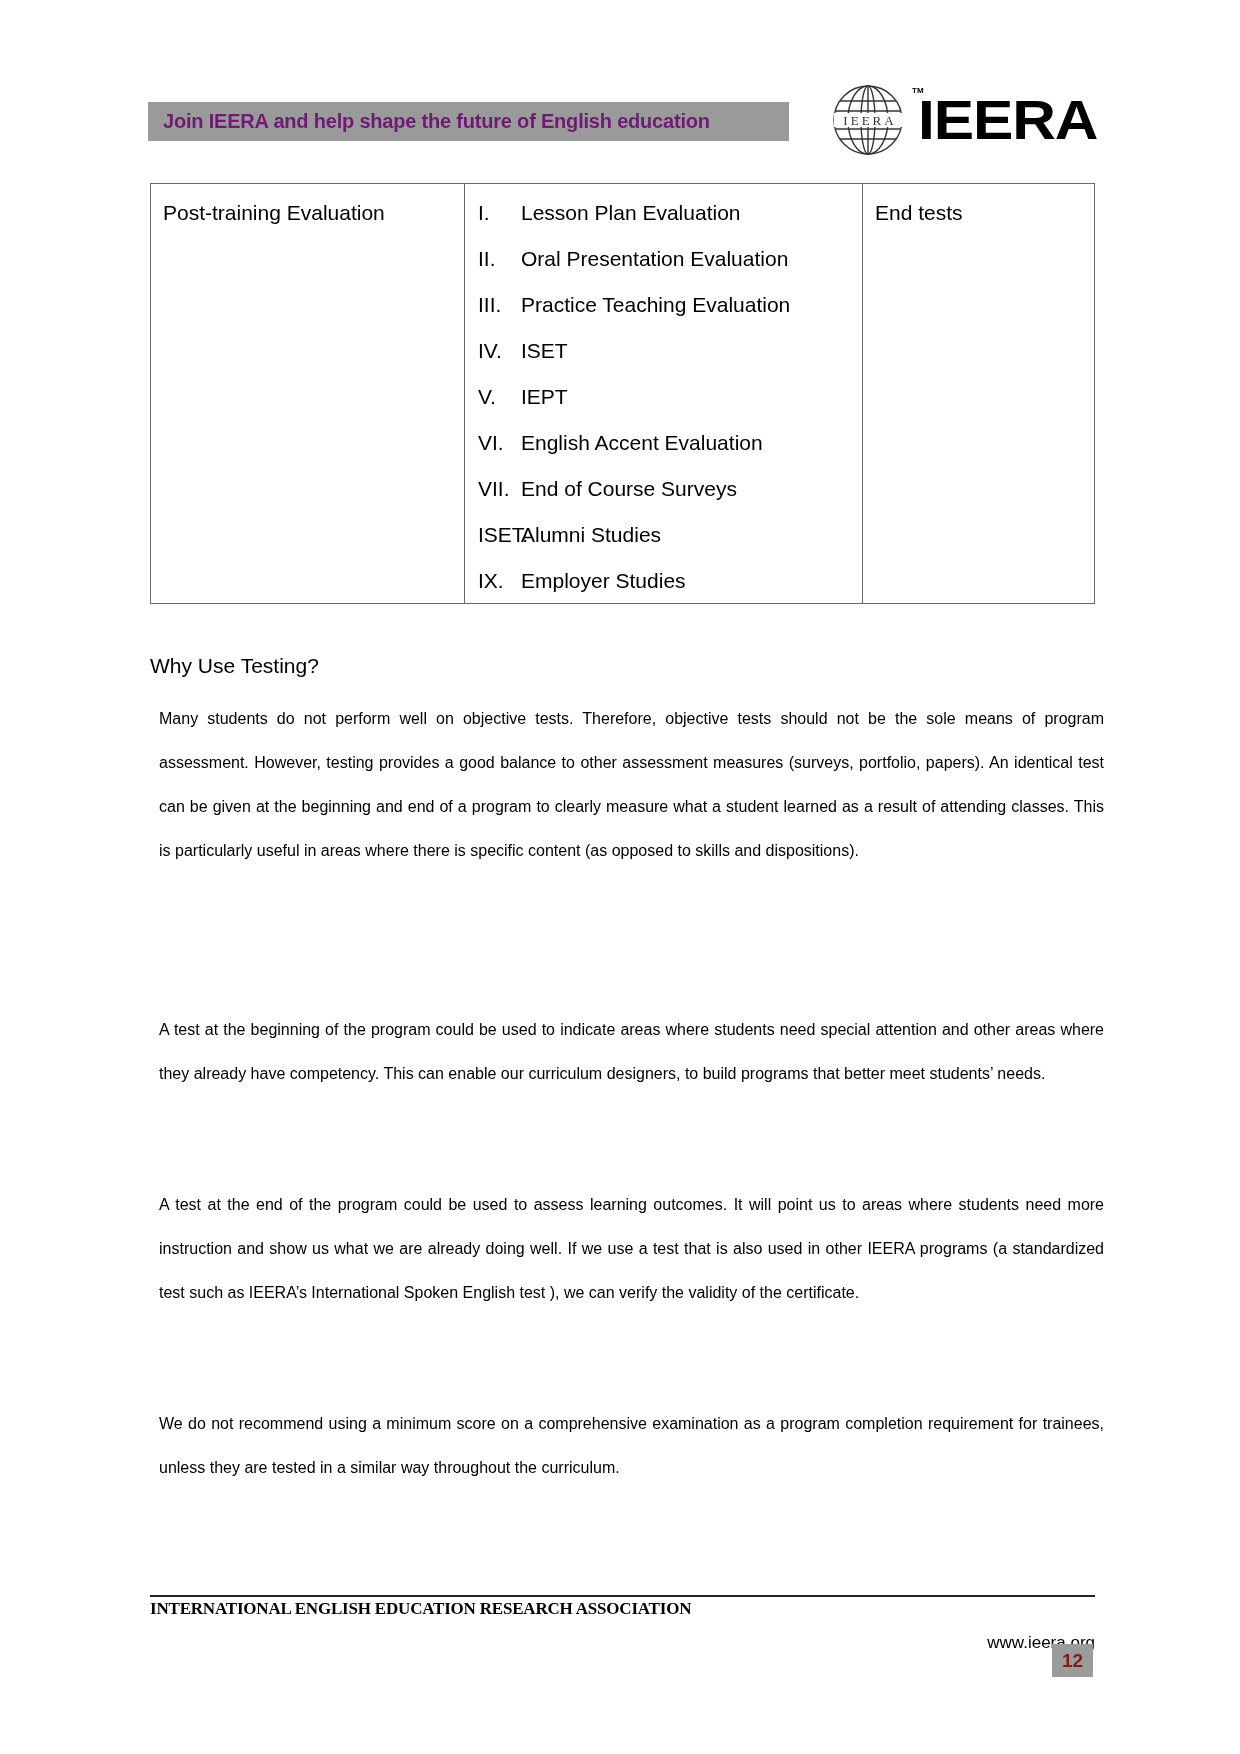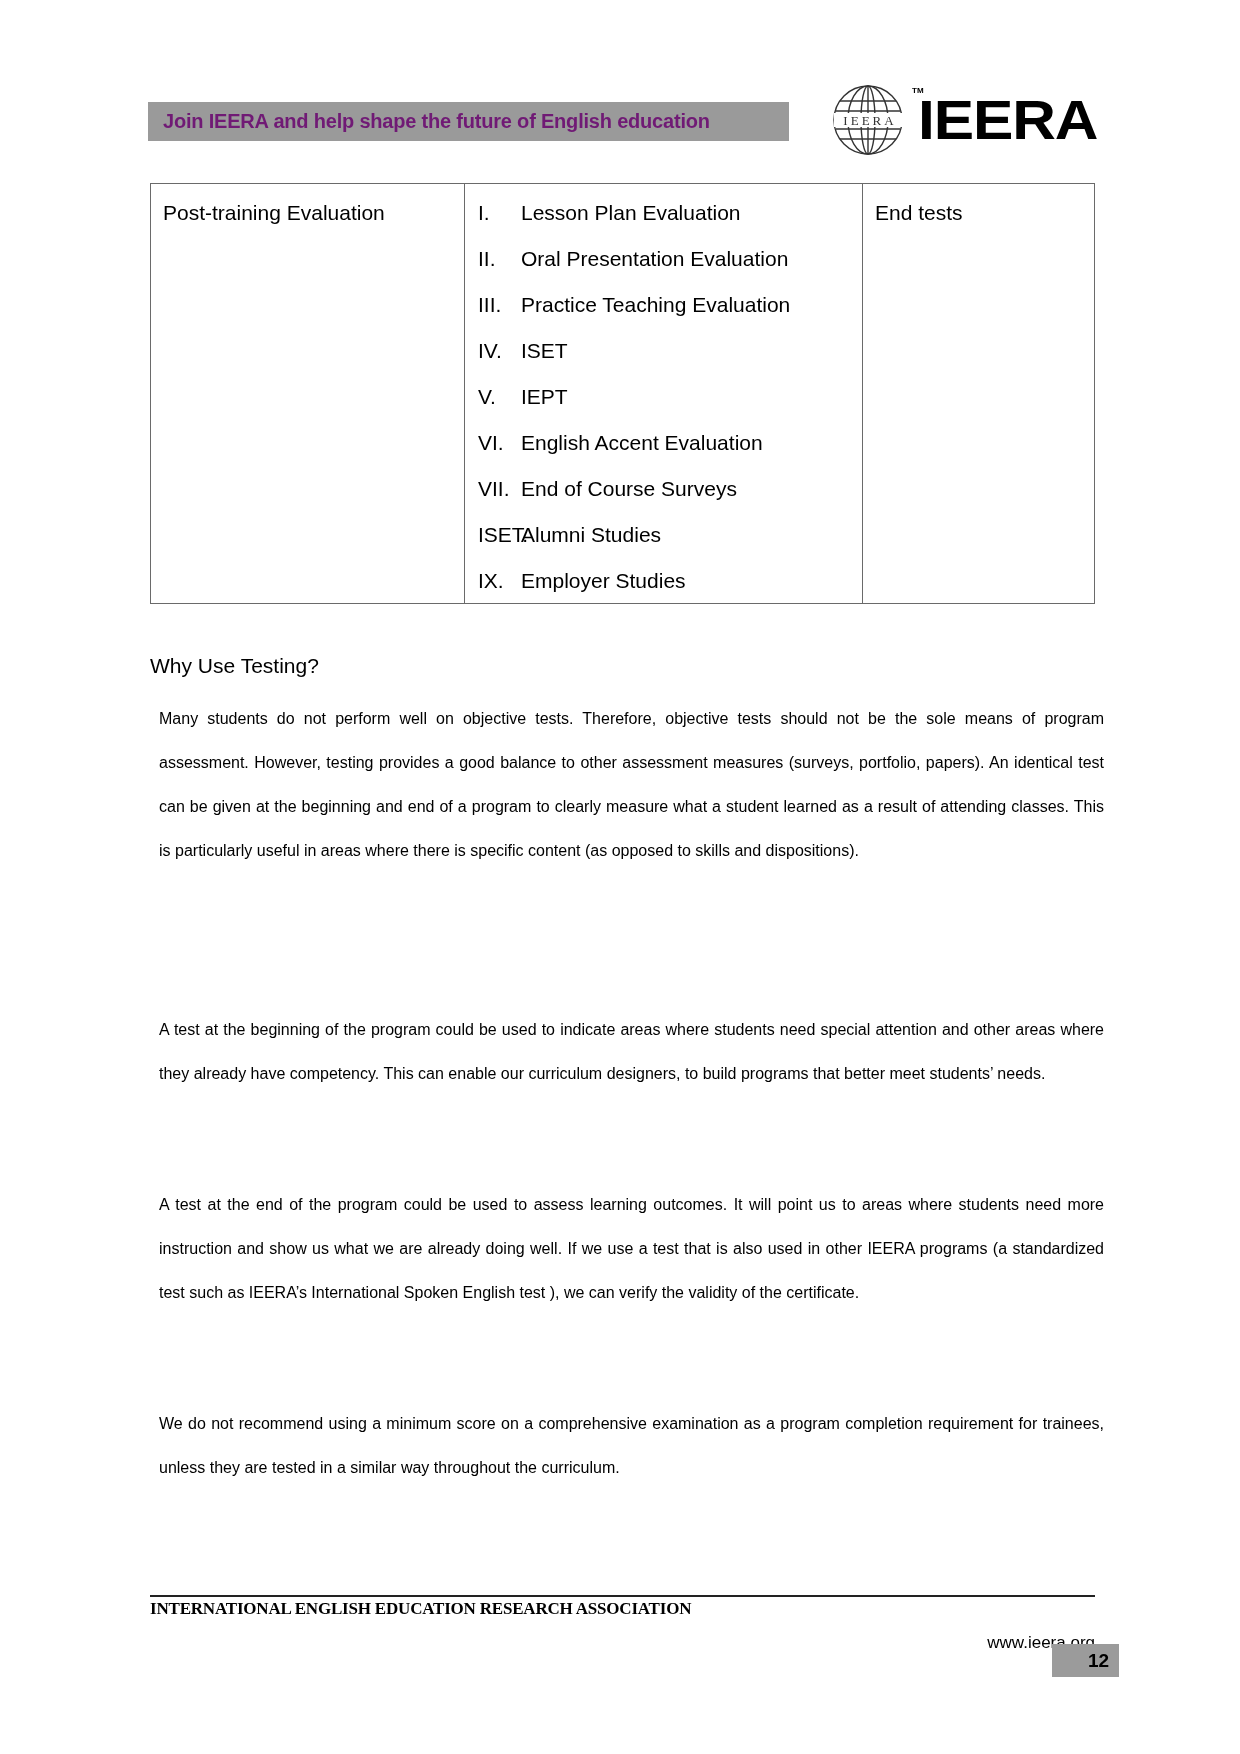--- a/index.html
+++ b/index.html
@@ -47,22 +47,22 @@
     .p4 { top: 1394px; }
 
     .footer-rule { position: absolute; left: 150px; top: 1595px; width: 945px; height: 2px; background: #222; }
     .footer-left {
       position: absolute; left: 150px; top: 1599px; font-family: "Liberation Serif", serif;
       font-weight: bold; font-size: 17px; letter-spacing: -0.2px;
     }
     .footer-right { position: absolute; right: 145px; top: 1605px; font-size: 17px; margin-top: 28px; }
     .page-num {
       position: absolute; left: 1052px; top: 1644px; width: 41px; height: 33px;
-      background: #9b9b9b; color: #000000; font-weight: bold; font-size: 19px;
-      text-align: center; line-height: 33px; padding-left: 26px;
+      background: #9b9b9b; color: #7f1d1d; font-weight: bold; font-size: 19px;
+      text-align: center; line-height: 33px;
     }
   </style>
 </head>
 <body>
 
 <div class="banner">
   <span>Join IEERA and help shape the future of English education</span>
 </div>
 
 <div class="logo">

